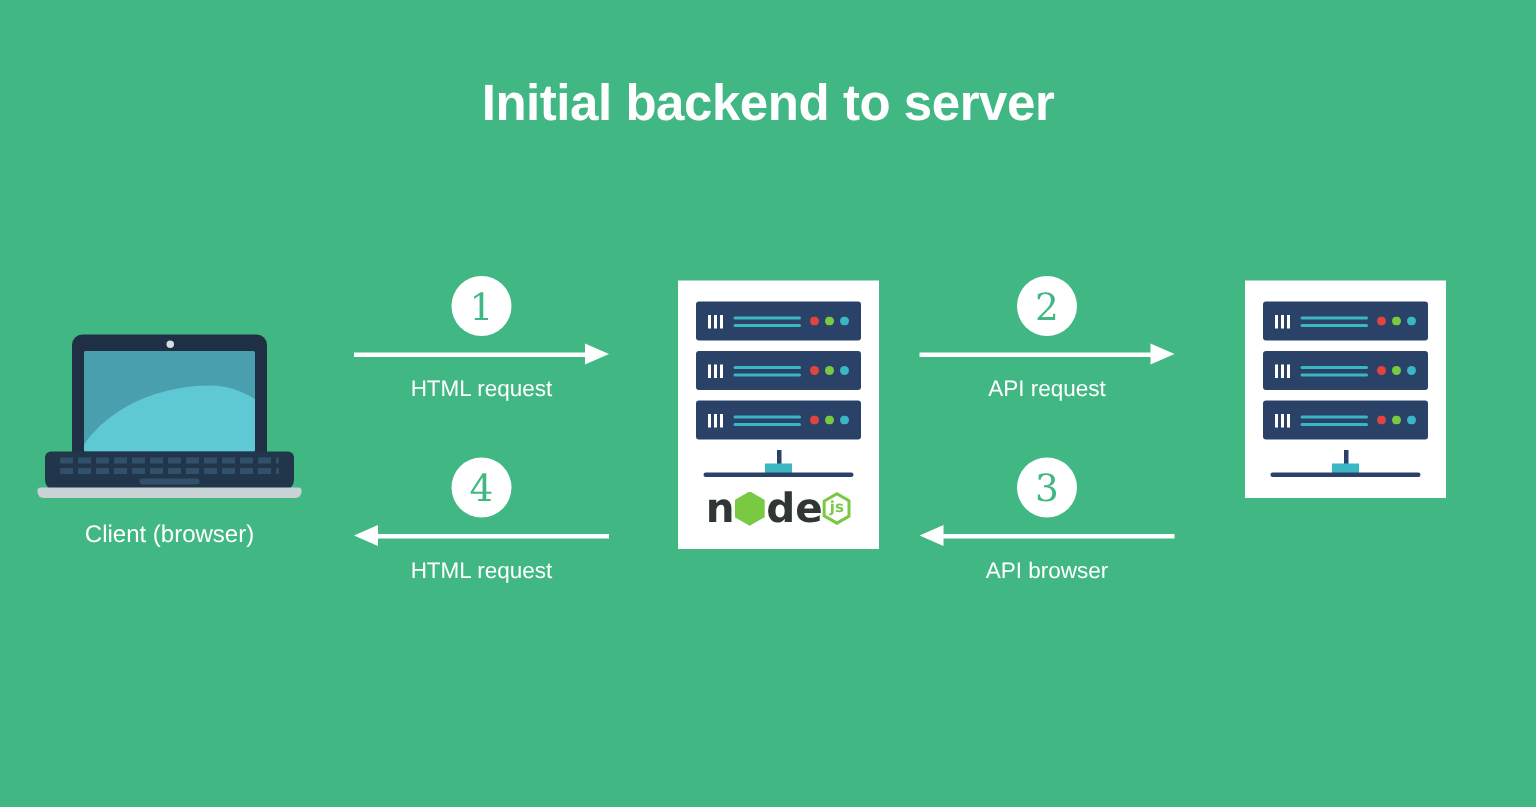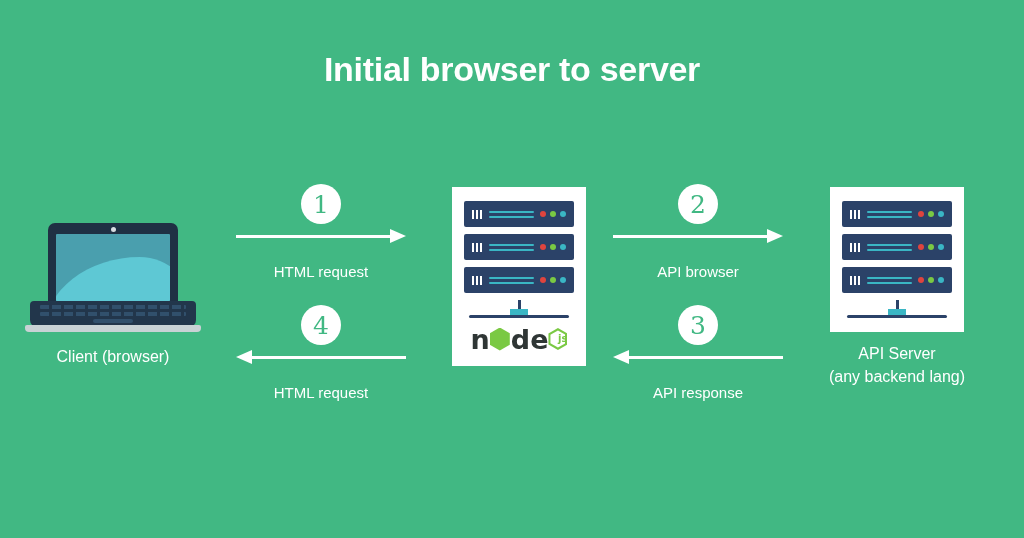--- a/index.html
+++ b/index.html
@@ -163,21 +163,21 @@
     line-height: 1; letter-spacing: -1px;
   }
   .hexa {
     width: 20px; height: 23px; background: #7ac943;
     clip-path: polygon(50% 0%, 100% 25%, 100% 75%, 50% 100%, 0% 75%, 0% 25%);
   }
   .hexa-js {
     position: relative; width: 19px; height: 22px;
     background: #7ac943;
     clip-path: polygon(50% 0%, 100% 25%, 100% 75%, 50% 100%, 0% 75%, 0% 25%);
-    display: flex; align-items: center; justify-content: flex-end;
+    display: flex; align-items: center; justify-content: center;
   }
   .hexa-js::before {
     content: ""; position: absolute; left: 2px; top: 2.4px;
     width: 15px; height: 17.2px; background: #ffffff;
     clip-path: polygon(50% 0%, 100% 25%, 100% 75%, 50% 100%, 0% 75%, 0% 25%);
   }
   .hexa-js span {
     position: relative; z-index: 1;
     font-family: "DejaVu Sans", sans-serif;
     font-size: 10px; font-weight: bold; color: #7ac943; line-height: 1;
@@ -208,32 +208,32 @@
   .arrow-head {
     position: absolute; top: 1px; width: 0; height: 0;
     border-top: 7.5px solid transparent;
     border-bottom: 7.5px solid transparent;
   }
   .dir-right .arrow-line { left: 0; right: 14px; }
   .dir-right .arrow-head { right: 0; border-left: 16px solid #ffffff; }
   .dir-left .arrow-line { right: 0; left: 14px; }
   .dir-left .arrow-head { left: 0; border-right: 16px solid #ffffff; }
   .flow-label {
-    color: #ffffff; font-size: 15px; margin-top: 19px;
+    color: #ffffff; font-size: 15px; margin-top: 7px;
   }
 
   #flow-1 { left: 236px; top: 184px; }
   #flow-2 { left: 613px; top: 184px; }
   #flow-3 { left: 613px; top: 305px; }
   #flow-4 { left: 236px; top: 305px; }
 </style>
 </head>
 <body>
 
-<div id="page-title">Initial browser to server</div>
+<div id="page-title">Initial backend to server</div>
 
 <div class="node" id="client-node">
   <div class="laptop">
     <div class="laptop-lid">
       <div class="laptop-cam"></div>
       <div class="laptop-screen">
         <div class="screen-wave"></div>
       </div>
     </div>
     <div class="laptop-base">
@@ -330,30 +330,30 @@
     </div>
   </div>
 </div>
 
 <div class="flow" id="flow-2">
   <div class="badge">2</div>
   <div class="arrow-wrap dir-right">
     <div class="arrow-line"></div>
     <div class="arrow-head"></div>
   </div>
-  <div class="flow-label">API browser</div>
+  <div class="flow-label">API request</div>
 </div>
 
 <div class="flow" id="flow-3">
   <div class="badge">3</div>
   <div class="arrow-wrap dir-left">
     <div class="arrow-line"></div>
     <div class="arrow-head"></div>
   </div>
-  <div class="flow-label">API response</div>
+  <div class="flow-label">API browser</div>
 </div>
 
 <div class="node" id="api-node">
   <div class="server-card">
     <div class="rack">
       <div class="rack-bars">
           <i></i>
           <i></i>
           <i></i>
         </div>
@@ -398,15 +398,13 @@
         <i class="dot-green"></i>
         <i class="dot-cyan"></i>
       </div>
     </div>
     <div class="rack-stand">
       <div class="stand-pole"></div>
       <div class="stand-box"></div>
       <div class="stand-base"></div>
     </div>
   </div>
-  <div class="node-label">API Server
-(any backend lang)</div>
 </div>
 
 </body></html>

